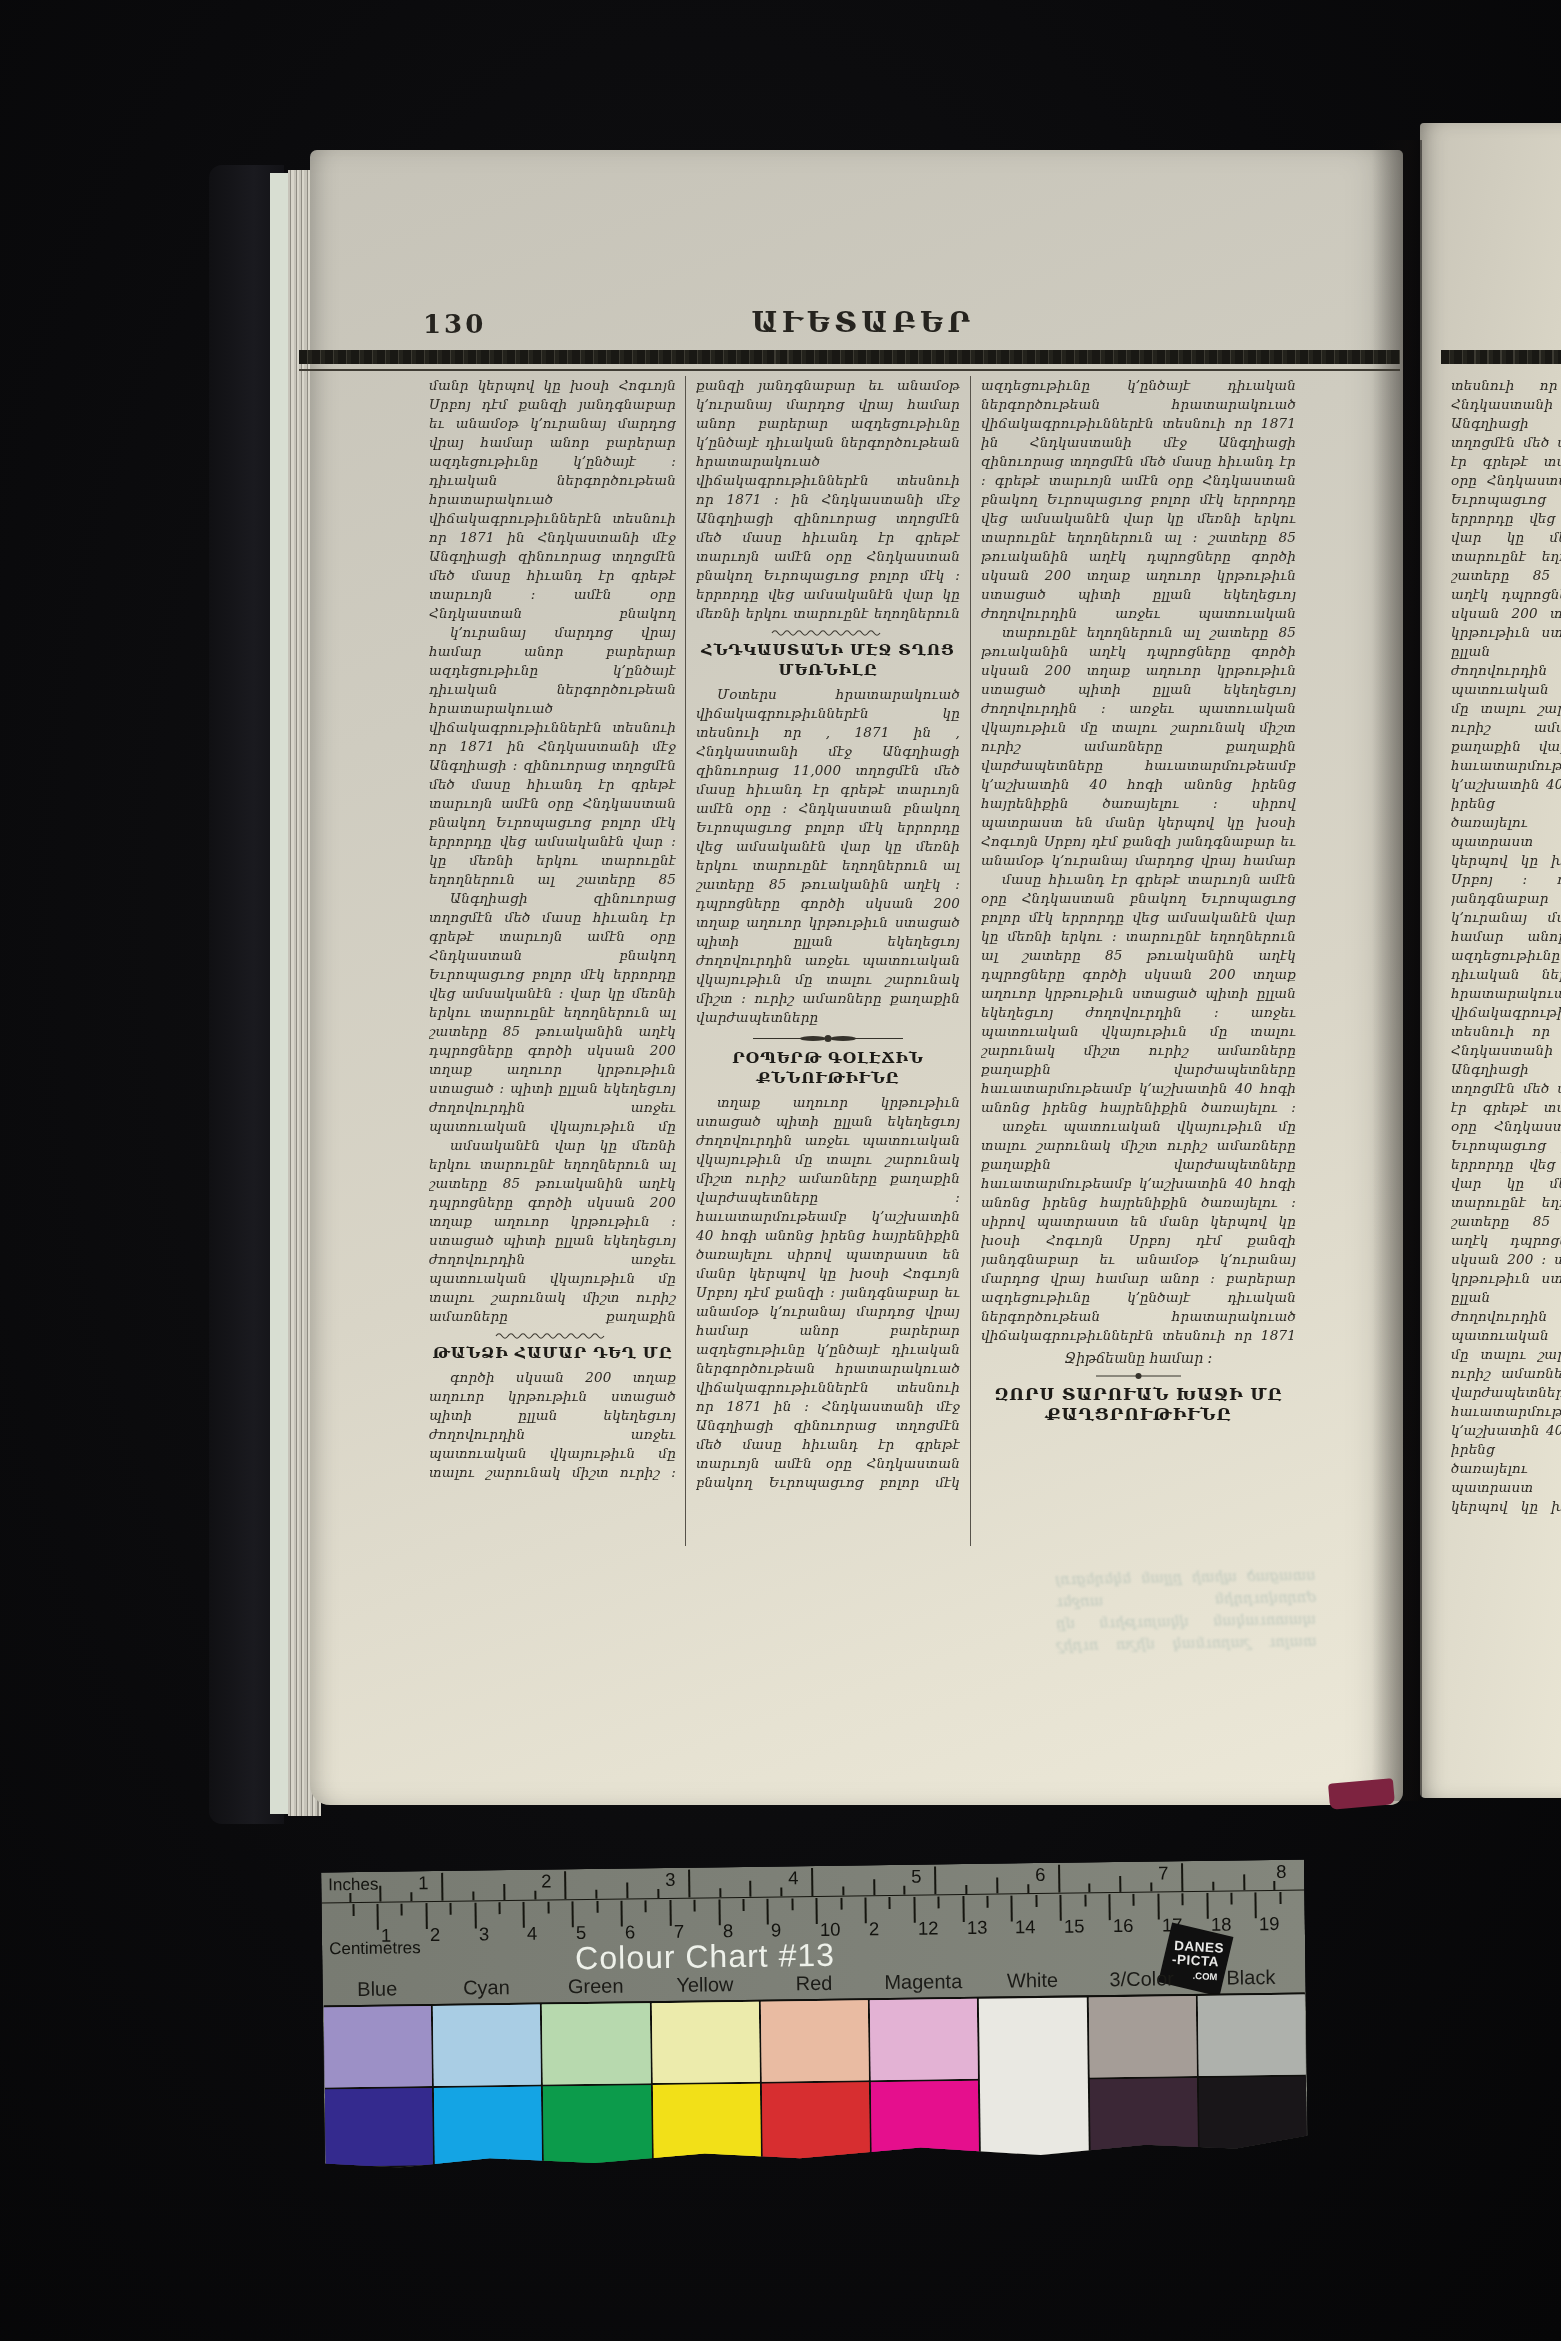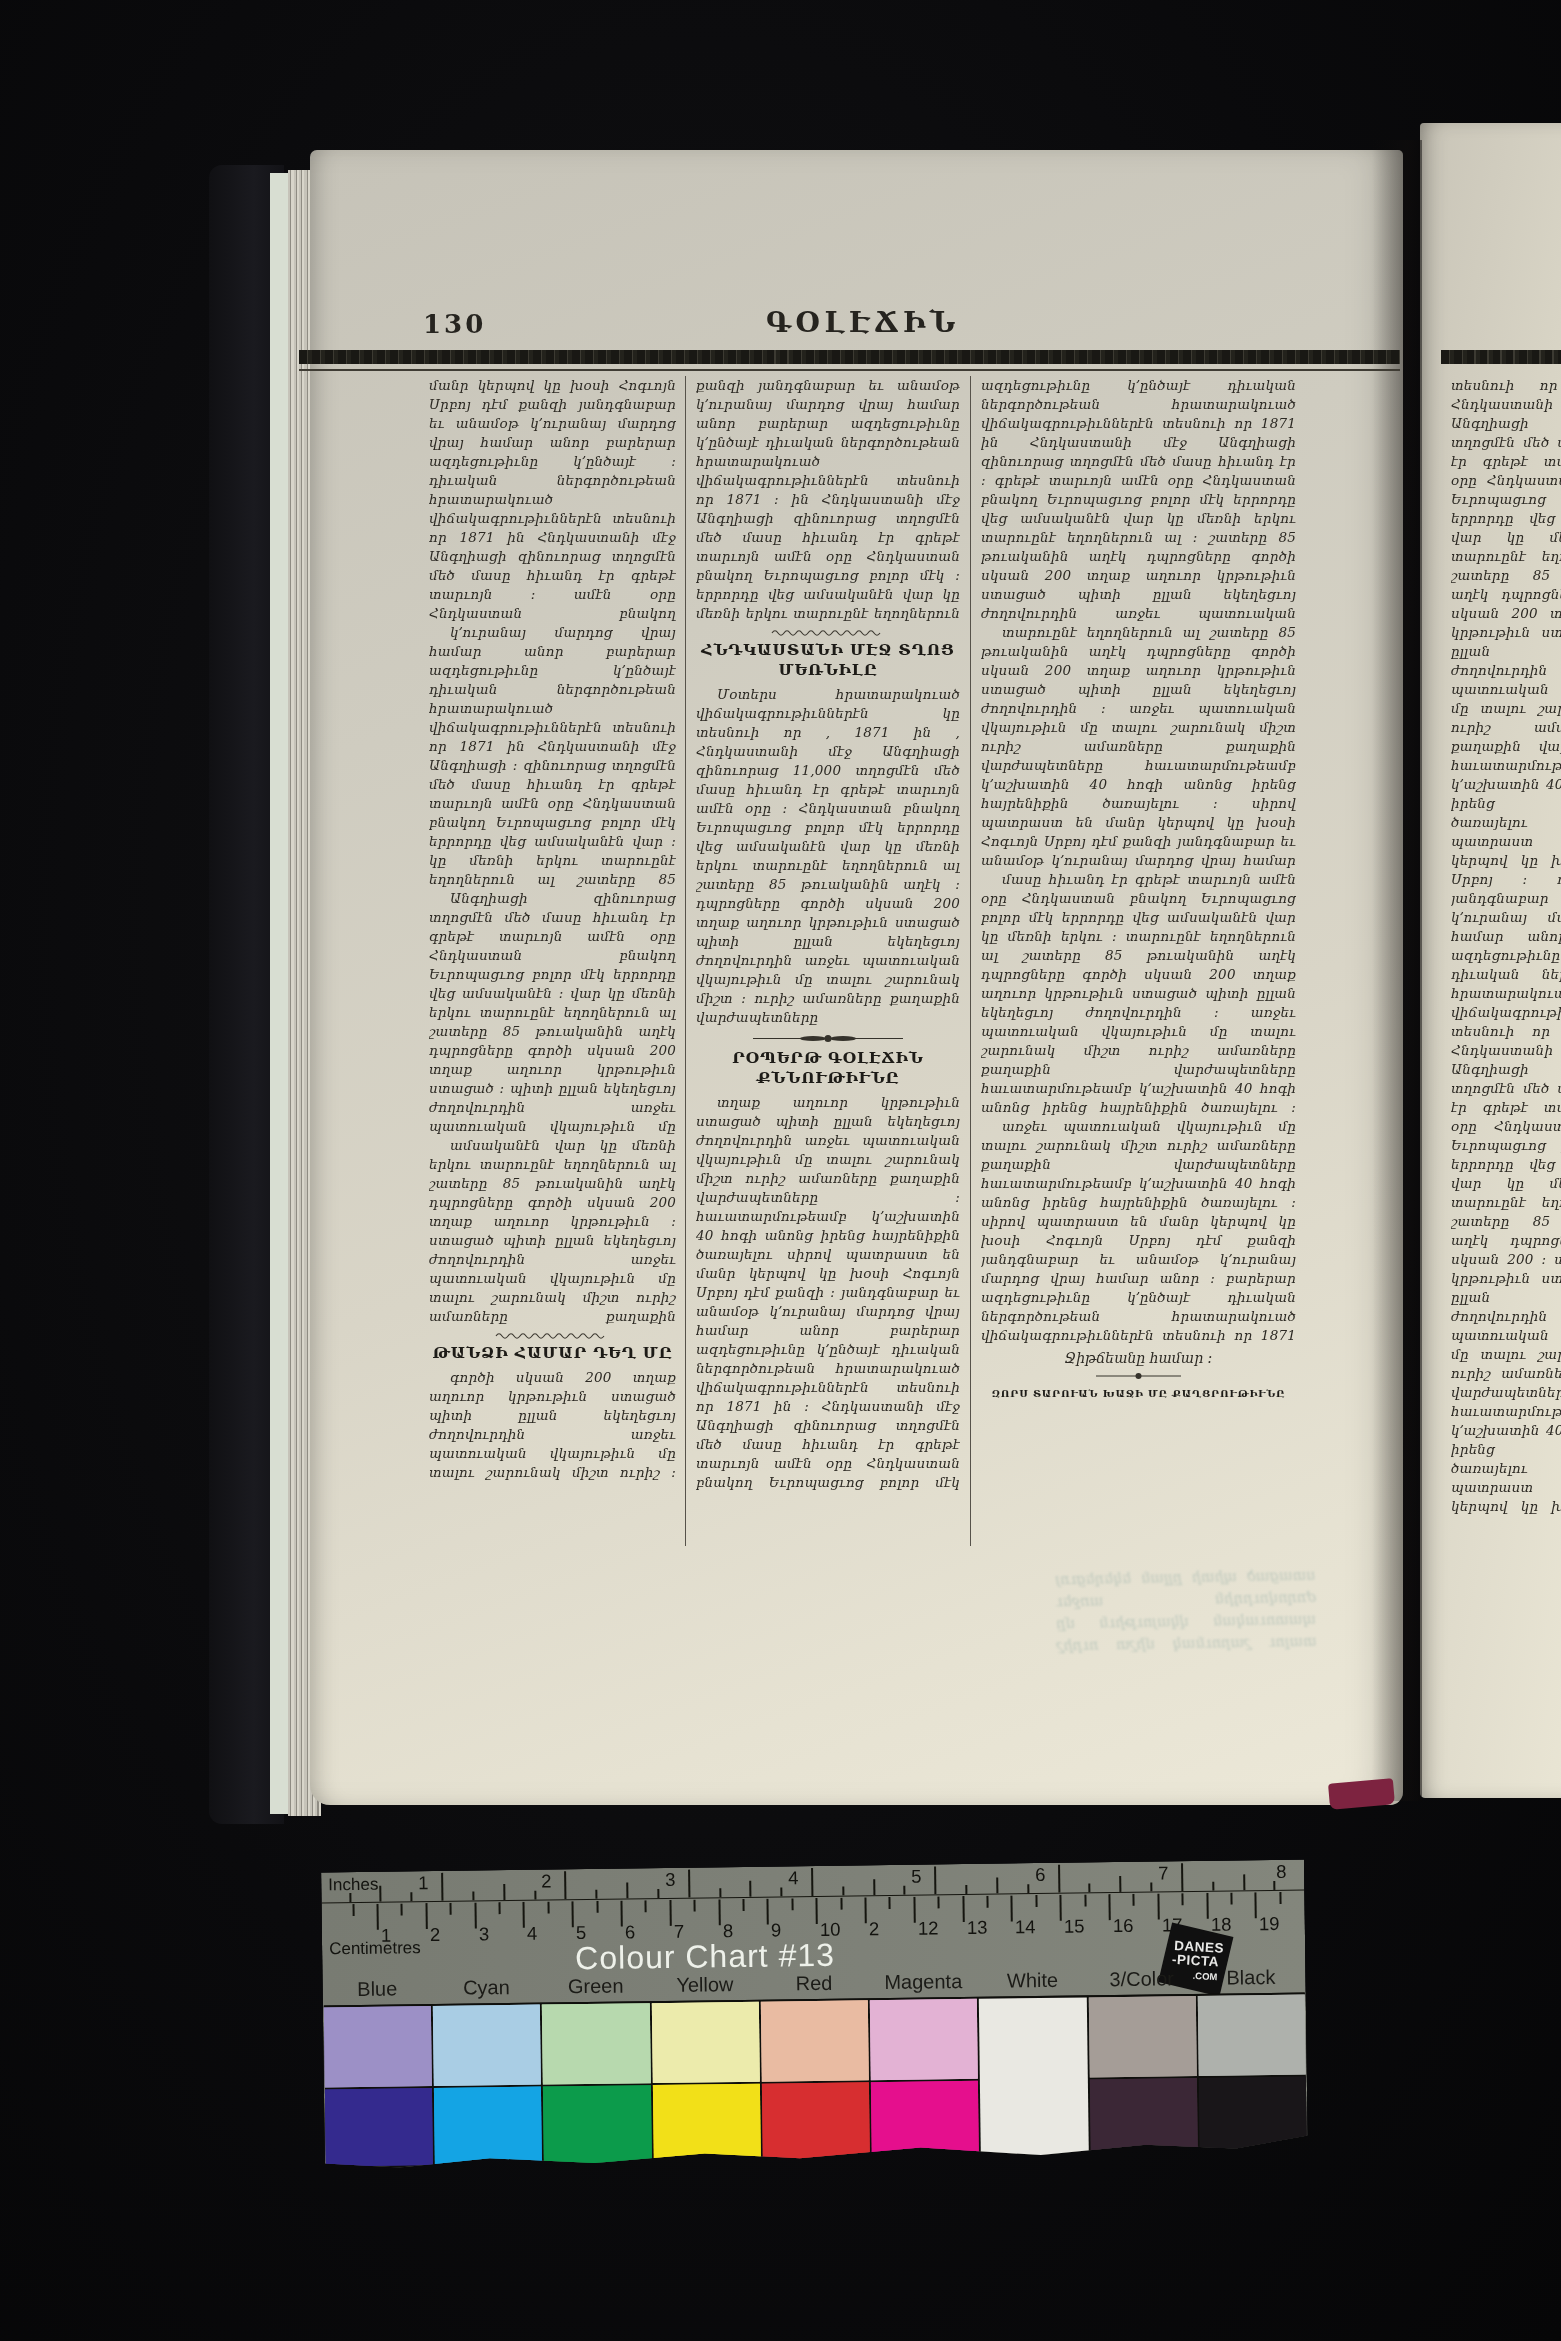--- a/index.html
+++ b/index.html
@@ -83,21 +83,21 @@
 
   <div class="cover-left"></div>
   <div class="flyleaf"></div>
   <div class="page-edges"></div>
   <div class="page-left"></div>
   <div class="page-right"></div>
   <div class="gutter-shadow"></div>
   <div class="headband"></div>
 
   <div class="pageno">130</div>
-  <div class="masthead">ԳՕԼԷՃԻՆ</div>
+  <div class="masthead">ԱՒԵՏԱԲԵՐ</div>
   <div class="rule-thick"></div>
   <div class="rule-thin"></div>
   <div class="rule-thick-r"></div>
 
   <div class="text-columns">
     <div class="tcol c1">
       <p class="body" style="height: 247px;"> մանր կերպով կը խօսի Հոգւոյն Սրբոյ դէմ քանզի յանդգնաբար եւ անամօթ կ՚ուրանայ մարդոց վրայ համար անոր բարերար ազդեցութիւնը կ՚ընծայէ ։ դիւական ներգործութեան հրատարակուած վիճակագրութիւններէն տեսնուի որ 1871 ին Հնդկաստանի մէջ Անգղիացի զինուորաց տղոցմէն մեծ մասը հիւանդ էր գրեթէ տարւոյն ։ ամէն օրը Հնդկաստան բնակող Եւրոպացւոց բոլոր մէկ երրորդը վեց ամսականէն վար կը մեռնի երկու տարուընէ եղողներուն ալ շատերը 85 ։ թուականին աղէկ դպրոցները գործի սկսան 200 տղաք աղուոր կրթութիւն ստացած պիտի ըլլան եկեղեցւոյ ժողովուրդին առջեւ պատուական վկայութիւն</p>
       <p class="body ind" style="height: 266px;"> կ՚ուրանայ մարդոց վրայ համար անոր բարերար ազդեցութիւնը կ՚ընծայէ դիւական ներգործութեան հրատարակուած վիճակագրութիւններէն տեսնուի որ 1871 ին Հնդկաստանի մէջ Անգղիացի ։ զինուորաց տղոցմէն մեծ մասը հիւանդ էր գրեթէ տարւոյն ամէն օրը Հնդկաստան բնակող Եւրոպացւոց բոլոր մէկ երրորդը վեց ամսականէն վար ։ կը մեռնի երկու տարուընէ եղողներուն ալ շատերը 85 թուականին աղէկ դպրոցները գործի սկսան 200 տղաք աղուոր կրթութիւն ստացած պիտի ։ ըլլան եկեղեցւոյ ժողովուրդին առջեւ պատուական վկայութիւն մը տալու շարունակ միշտ ուրիշ ամառները քաղաքին վարժապետները հաւատարմութեամբ կ՚աշխատին 40 հոգի անոնց ։ իրենց հայրենիքին ծառայելու սիրով</p>
       <p class="body ind" style="height: 247px;"> Անգղիացի զինուորաց տղոցմէն մեծ մասը հիւանդ էր գրեթէ տարւոյն ամէն օրը Հնդկաստան բնակող Եւրոպացւոց բոլոր մէկ երրորդը վեց ամսականէն ։ վար կը մեռնի երկու տարուընէ եղողներուն ալ շատերը 85 թուականին աղէկ դպրոցները գործի սկսան 200 տղաք աղուոր կրթութիւն ստացած ։ պիտի ըլլան եկեղեցւոյ ժողովուրդին առջեւ պատուական վկայութիւն մը տալու շարունակ միշտ ուրիշ ամառները քաղաքին վարժապետները հաւատարմութեամբ կ՚աշխատին 40 հոգի ։ անոնց իրենց հայրենիքին ծառայելու սիրով պատրաստ են մանր կերպով կը խօսի Հոգւոյն Սրբոյ դէմ քանզի յանդգնաբար եւ</p>
       <p class="body ind" style="height: 190px;"> ամսականէն վար կը մեռնի երկու տարուընէ եղողներուն ալ շատերը 85 թուականին աղէկ դպրոցները գործի սկսան 200 տղաք աղուոր կրթութիւն ։ ստացած պիտի ըլլան եկեղեցւոյ ժողովուրդին առջեւ պատուական վկայութիւն մը տալու շարունակ միշտ ուրիշ ամառները քաղաքին վարժապետները հաւատարմութեամբ կ՚աշխատին 40 ։ հոգի անոնց իրենց հայրենիքին ծառայելու սիրով պատրաստ են մանր կերպով կը խօսի Հոգւոյն Սրբոյ դէմ քանզի յանդգնաբար եւ անամօթ ։</p>
@@ -131,21 +131,21 @@
     <div class="tcol c3">
       <p class="body" style="height: 247px;"> ազդեցութիւնը կ՚ընծայէ դիւական ներգործութեան հրատարակուած վիճակագրութիւններէն տեսնուի որ 1871 ին Հնդկաստանի մէջ Անգղիացի զինուորաց տղոցմէն մեծ մասը հիւանդ էր ։ գրեթէ տարւոյն ամէն օրը Հնդկաստան բնակող Եւրոպացւոց բոլոր մէկ երրորդը վեց ամսականէն վար կը մեռնի երկու տարուընէ եղողներուն ալ ։ շատերը 85 թուականին աղէկ դպրոցները գործի սկսան 200 տղաք աղուոր կրթութիւն ստացած պիտի ըլլան եկեղեցւոյ ժողովուրդին առջեւ պատուական վկայութիւն ։ մը տալու շարունակ միշտ ուրիշ ամառները քաղաքին վարժապետները հաւատարմութեամբ կ՚աշխատին 40 հոգի անոնց իրենց հայրենիքին ծառայելու սիրով</p>
       <p class="body ind" style="height: 247px;"> տարուընէ եղողներուն ալ շատերը 85 թուականին աղէկ դպրոցները գործի սկսան 200 տղաք աղուոր կրթութիւն ստացած պիտի ըլլան եկեղեցւոյ ժողովուրդին ։ առջեւ պատուական վկայութիւն մը տալու շարունակ միշտ ուրիշ ամառները քաղաքին վարժապետները հաւատարմութեամբ կ՚աշխատին 40 հոգի անոնց իրենց հայրենիքին ծառայելու ։ սիրով պատրաստ են մանր կերպով կը խօսի Հոգւոյն Սրբոյ դէմ քանզի յանդգնաբար եւ անամօթ կ՚ուրանայ մարդոց վրայ համար անոր ։ բարերար ազդեցութիւնը կ՚ընծայէ դիւական ներգործութեան հրատարակուած վիճակագրութիւններէն տեսնուի որ 1871 ին Հնդկաստանի մէջ Անգղիացի զինուորաց տղոցմէն մեծ</p>
       <p class="body ind" style="height: 247px;"> մասը հիւանդ էր գրեթէ տարւոյն ամէն օրը Հնդկաստան բնակող Եւրոպացւոց բոլոր մէկ երրորդը վեց ամսականէն վար կը մեռնի երկու ։ տարուընէ եղողներուն ալ շատերը 85 թուականին աղէկ դպրոցները գործի սկսան 200 տղաք աղուոր կրթութիւն ստացած պիտի ըլլան եկեղեցւոյ ժողովուրդին ։ առջեւ պատուական վկայութիւն մը տալու շարունակ միշտ ուրիշ ամառները քաղաքին վարժապետները հաւատարմութեամբ կ՚աշխատին 40 հոգի անոնց իրենց հայրենիքին ծառայելու ։ սիրով պատրաստ են մանր կերպով կը խօսի Հոգւոյն Սրբոյ դէմ քանզի յանդգնաբար եւ անամօթ կ՚ուրանայ մարդոց վրայ</p>
       <p class="body ind" style="height: 228px;"> առջեւ պատուական վկայութիւն մը տալու շարունակ միշտ ուրիշ ամառները քաղաքին վարժապետները հաւատարմութեամբ կ՚աշխատին 40 հոգի անոնց իրենց հայրենիքին ծառայելու ։ սիրով պատրաստ են մանր կերպով կը խօսի Հոգւոյն Սրբոյ դէմ քանզի յանդգնաբար եւ անամօթ կ՚ուրանայ մարդոց վրայ համար անոր ։ բարերար ազդեցութիւնը կ՚ընծայէ դիւական ներգործութեան հրատարակուած վիճակագրութիւններէն տեսնուի որ 1871 ին Հնդկաստանի մէջ Անգղիացի զինուորաց տղոցմէն մեծ մասը հիւանդ ։ էր գրեթէ տարւոյն ամէն օրը Հնդկաստան բնակող Եւրոպացւոց բոլոր մէկ երրորդը</p>
       <p class="credit">Ջիթճեանը համար ։</p>
       <svg class="divider" width="85" height="8" viewBox="0 0 170 16">
           <line x1="0" y1="8" x2="170" y2="8" stroke="#35322b" stroke-width="2"></line>
           <circle cx="85" cy="8" r="6" fill="#35322b"></circle>
         </svg>
-      <h3 class="headline" style="font-size:10px">ԶՈՐՍ ՏԱՐՈՒԱՆ ԽԱՋԻ ՄԸ ՔԱՂՑՐՈՒԹԻՒՆԸ</h3>
+      <h3 class="headline" style="font-size:17px">ԶՈՐՍ ՏԱՐՈՒԱՆ ԽԱՋԻ ՄԸ ՔԱՂՑՐՈՒԹԻՒՆԸ</h3>
     </div>
   </div>
 
   <div class="rp-text">
     <p class="body" style="height: 1141px;"> տեսնուի որ 1871 ին Հնդկաստանի մէջ Անգղիացի զինուորաց տղոցմէն մեծ մասը հիւանդ էր գրեթէ տարւոյն ամէն օրը Հնդկաստան բնակող ։ Եւրոպացւոց բոլոր մէկ երրորդը վեց ամսականէն վար կը մեռնի երկու տարուընէ եղողներուն ալ շատերը 85 թուականին աղէկ դպրոցները գործի ։ սկսան 200 տղաք աղուոր կրթութիւն ստացած պիտի ըլլան եկեղեցւոյ ժողովուրդին առջեւ պատուական վկայութիւն մը տալու շարունակ միշտ ուրիշ ամառները ։ քաղաքին վարժապետները հաւատարմութեամբ կ՚աշխատին 40 հոգի անոնց իրենց հայրենիքին ծառայելու սիրով պատրաստ են մանր կերպով կը խօսի Հոգւոյն Սրբոյ ։ դէմ քանզի յանդգնաբար եւ անամօթ կ՚ուրանայ մարդոց վրայ համար անոր բարերար ազդեցութիւնը կ՚ընծայէ դիւական ներգործութեան հրատարակուած վիճակագրութիւններէն տեսնուի որ ։ 1871 ին Հնդկաստանի մէջ Անգղիացի զինուորաց տղոցմէն մեծ մասը հիւանդ էր գրեթէ տարւոյն ամէն օրը Հնդկաստան բնակող Եւրոպացւոց բոլոր ։ մէկ երրորդը վեց ամսականէն վար կը մեռնի երկու տարուընէ եղողներուն ալ շատերը 85 թուականին աղէկ դպրոցները գործի սկսան 200 ։ տղաք աղուոր կրթութիւն ստացած պիտի ըլլան եկեղեցւոյ ժողովուրդին առջեւ պատուական վկայութիւն մը տալու շարունակ միշտ ուրիշ ամառները քաղաքին վարժապետները ։ հաւատարմութեամբ կ՚աշխատին 40 հոգի անոնց իրենց հայրենիքին ծառայելու սիրով պատրաստ են մանր կերպով կը խօսի Հոգւոյն Սրբոյ դէմ քանզի ։ յանդգնաբար եւ անամօթ կ՚ուրանայ մարդոց վրայ համար անոր բարերար ազդեցութիւնը կ՚ընծայէ դիւական ներգործութեան հրատարակուած վիճակագրութիւններէն տեսնուի որ 1871 ին ։ Հնդկաստանի մէջ Անգղիացի զինուորաց տղոցմէն մեծ մասը հիւանդ էր գրեթէ տարւոյն ամէն օրը Հնդկաստան բնակող Եւրոպացւոց բոլոր մէկ երրորդը ։ վեց ամսականէն վար կը մեռնի երկու տարուընէ եղողներուն ալ շատերը 85 թուականին աղէկ դպրոցները գործի սկսան 200 տղաք աղուոր ։ կրթութիւն ստացած պիտի ըլլան եկեղեցւոյ ժողովուրդին առջեւ պատուական վկայութիւն մը տալու շարունակ միշտ ուրիշ ամառները քաղաքին վարժապետները հաւատարմութեամբ կ՚աշխատին ։ 40 հոգի անոնց իրենց հայրենիքին ծառայելու սիրով պատրաստ են մանր կերպով կը խօսի Հոգւոյն Սրբոյ դէմ քանզի յանդգնաբար եւ ։ անամօթ կ՚ուրանայ մարդոց վրայ համար անոր բարերար ազդեցութիւնը կ՚ընծայէ դիւական ներգործութեան հրատարակուած վիճակագրութիւններէն տեսնուի որ 1871 ին Հնդկաստանի մէջ ։ Անգղիացի զինուորաց տղոցմէն մեծ մասը հիւանդ էր գրեթէ տարւոյն ամէն օրը Հնդկաստան բնակող Եւրոպացւոց բոլոր մէկ երրորդը վեց ամսականէն ։ վար կը մեռնի երկու տարուընէ եղողներուն ալ շատերը 85 թուականին աղէկ դպրոցները գործի սկսան 200 տղաք աղուոր կրթութիւն ստացած ։ պիտի ըլլան եկեղեցւոյ ժողովուրդին առջեւ պատուական վկայութիւն մը տալու շարունակ միշտ ուրիշ ամառները քաղաքին վարժապետները հաւատարմութեամբ կ՚աշխատին 40 հոգի ։</p>
   </div>
 
   <div class="showthrough"> ստացած պիտի ըլլան եկեղեցւոյ ժողովուրդին առջեւ պատուական վկայութիւն մը տալու շարունակ միշտ ուրիշ ամառները քաղաքին վարժապետները հաւատարմութեամբ կ՚աշխատին 40 ։ հոգի անոնց իրենց հայրենիքին ծառայելու սիրով պատրաստ են մանր կերպով</div>
 
   <div class="chart-card">

